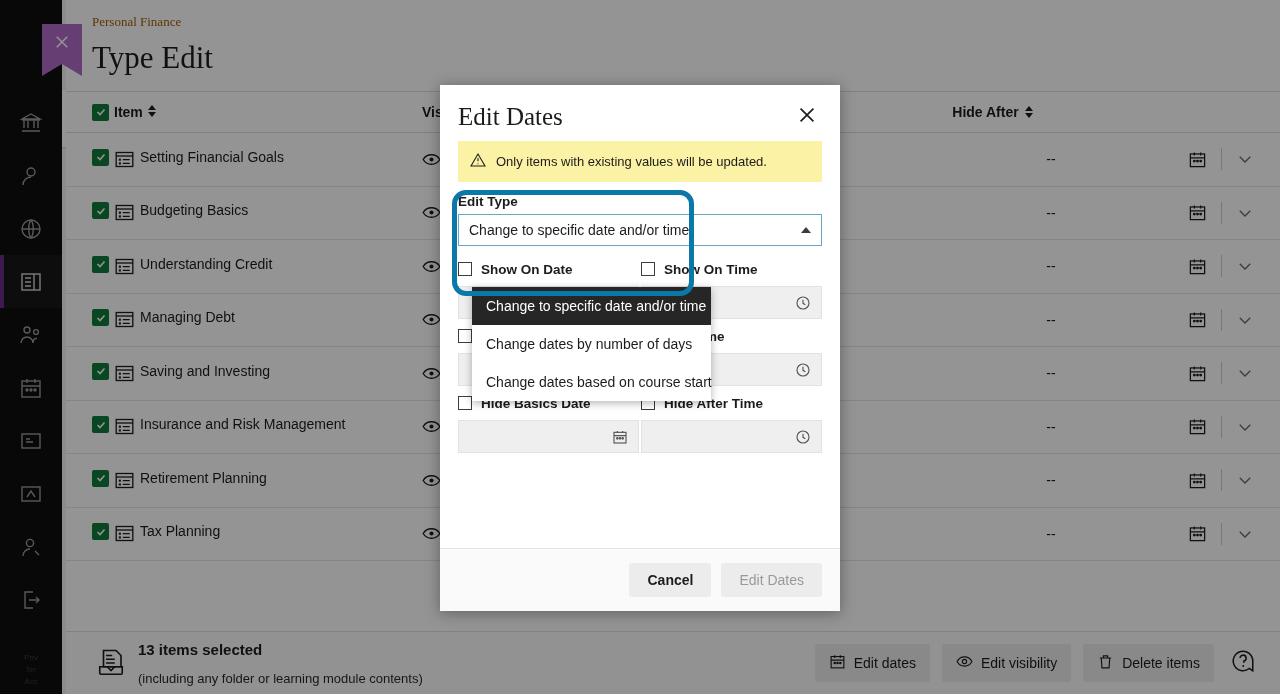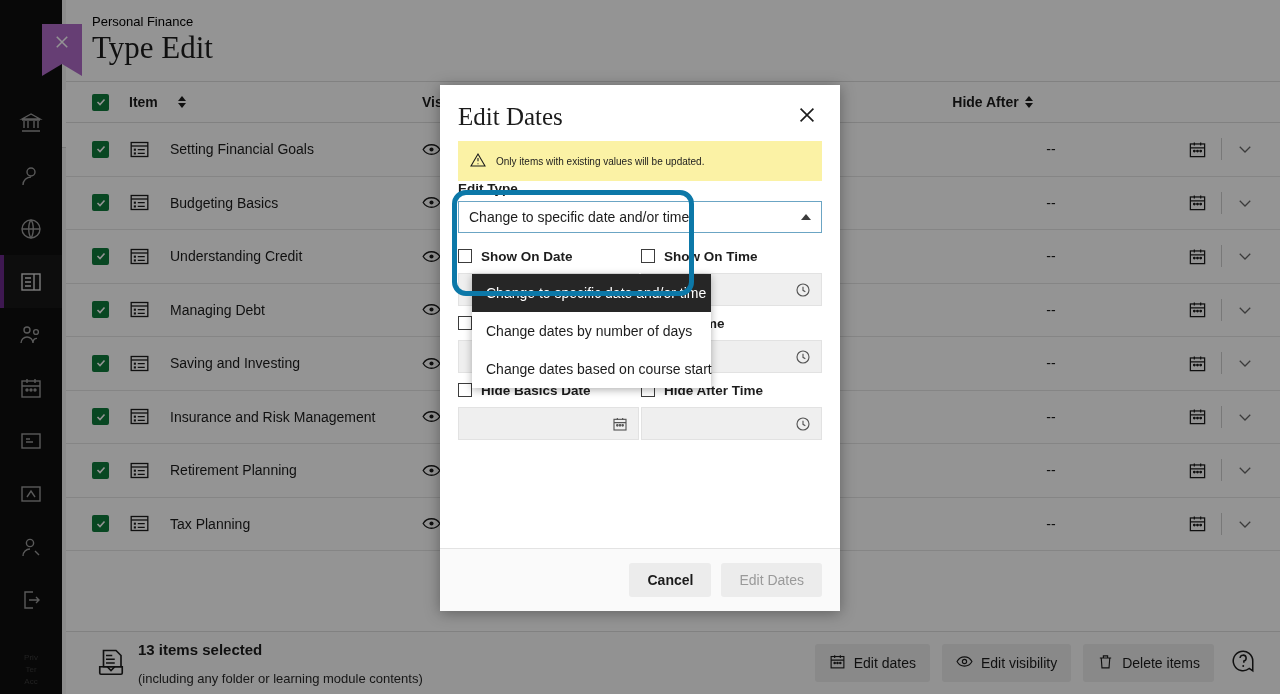--- a/index.html
+++ b/index.html
@@ -91,37 +91,37 @@
 
   
   .sheet {
     position: absolute; left: 66px; top: 0;
     width: 1214px; height: 694px;
     background: #ffffff;
     display: flex; flex-direction: column;
     z-index: 3;
   }
   .sheet-header { padding: 14px 0 14px 26px; flex: 0 0 auto; }
-  .breadcrumb { font-size: 13px; color: #000000; margin-bottom: 0; }
+  .breadcrumb { font-size: 13px; color: #a16207; margin-bottom: 9px; font-family: Liberation Serif, serif; }
   .page-title {
     font-family: "Liberation Serif", serif;
     font-size: 31px; font-weight: 400; color: #1c1c1c;
     line-height: 38px;
   }
 
   .table-head {
     display: flex; align-items: center;
     height: 42px;
     border-top: 1px solid #dedede;
     border-bottom: 1px solid #dedede;
     padding: 0 26px;
     font-size: 14px; font-weight: 700; color: #1c1c1c;
     flex: 0 0 auto;
   }
-  .col-item  { flex: 0 0 330px; display: flex; align-items: center; gap: 20px; }
+  .col-item  { flex: 0 0 330px; display: flex; gap: 5px; }
   .col-vis   { flex: 0 0 240px; display: flex; align-items: center; gap: 6px; }
   .col-due   { flex: 0 0 180px; display: flex; align-items: center; gap: 6px; }
   .col-hide  { flex: 1 1 auto;  display: flex; align-items: center; justify-content: center; gap: 6px; }
   .col-acts  { flex: 0 0 110px; display: flex; align-items: center; justify-content: flex-end; gap: 14px; }
 
   .sort-icon { display: inline-block; width: 9px; height: 14px; position: relative; }
   .sort-icon::before, .sort-icon::after {
     content: ""; position: absolute; left: 0; width: 0; height: 0;
     border-left: 4.5px solid transparent; border-right: 4.5px solid transparent;
   }
@@ -204,22 +204,22 @@
     font-family: "Liberation Serif", serif;
     font-size: 25px; color: #1c1c1c; flex: 1 1 auto;
   }
   .modal-close { width: 26px; height: 26px; color: #1c1c1c; }
   .modal-close svg { width: 22px; height: 22px; display: block; }
 
   .modal-body { flex: 1 1 auto; padding: 0 18px; position: relative; }
   .warn {
     background: #fbf2a5;
     display: flex; align-items: center; gap: 10px;
-    padding: 11px 12px; 
-    font-size: 10px; color: #1c1c1c;
+    padding: 11px 12px; margin-bottom: 12px;
+    font-size: 13px; color: #1c1c1c;
   }
   .warn svg { width: 16px; height: 16px; flex: 0 0 16px; color: #1c1c1c; }
 
   .field-label { font-size: 13.5px; font-weight: 700; color: #1c1c1c; margin-bottom: 5px; }
 
   .select-wrap { position: relative; }
   .select-box {
     height: 32px; border: 1px solid #6ba5c4; background: #fff;
     display: flex; align-items: center;
     padding: 0 10px;

